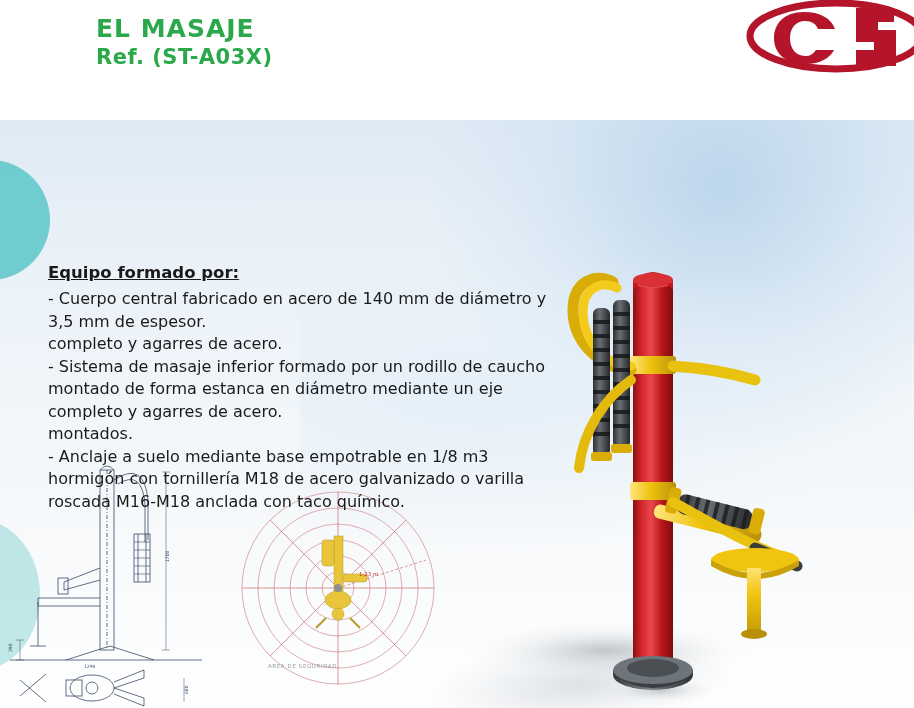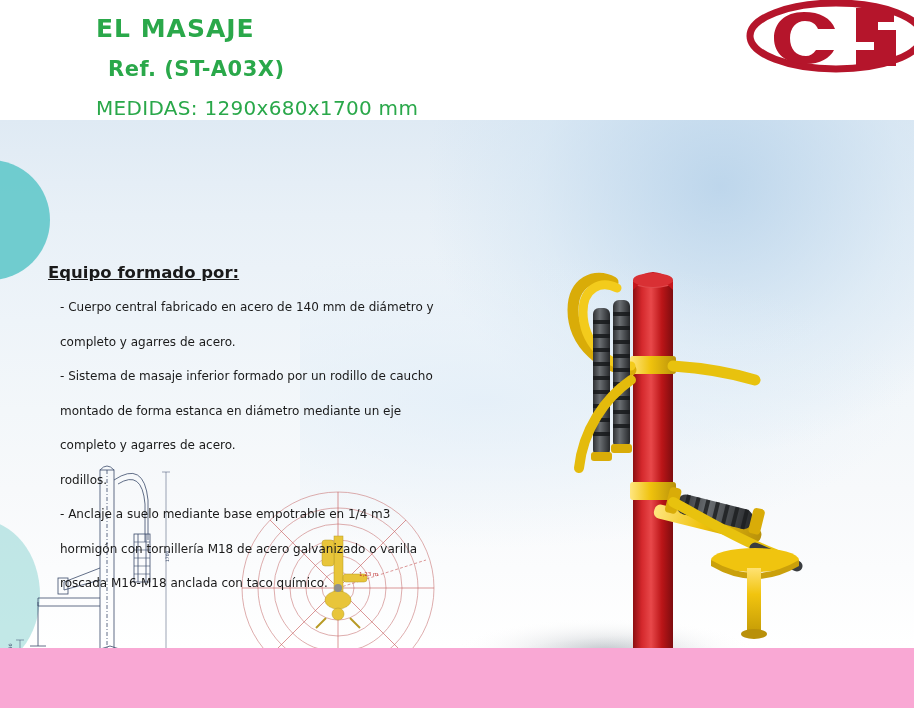--- a/index.html
+++ b/index.html
@@ -14,21 +14,21 @@
     overflow: hidden;
     position: relative;
   }
 
   
   .page {
     position: relative;
     width: 914px;
     height: 708px;
     overflow: hidden;
-    background: #f9a8d4;
+    background: #0c4a6e;
   }
 
   
   .header {
     position: absolute;
     left: 0;
     top: 0;
     width: 914px;
     height: 120px;
     background: #ffffff;
@@ -49,21 +49,21 @@
     margin: 0;
     white-space: nowrap;
   }
   .title-ref {
     font-family: "DejaVu Sans", sans-serif;
     font-size: 21px;
     font-weight: bold;
     color: #2aa84a;
     letter-spacing: 0.5px;
     line-height: 27px;
-    margin: 12px;
+    margin: 0;
     white-space: nowrap;
   }
   .title-med {
     font-family: "DejaVu Sans", sans-serif;
     font-size: 20px;
     font-weight: normal;
     color: #2aa84a;
     letter-spacing: 0.3px;
     line-height: 27px;
     margin: 0;
@@ -79,21 +79,21 @@
     height: 78px;
   }
   .logo svg { display: block; }
 
   
   .photo {
     position: absolute;
     left: 0;
     top: 120px;
     width: 914px;
-    height: 528px;
+    height: 588px;
     background:
       linear-gradient(to bottom,
         #dfeaf4 0%,
         #e8f0f7 18%,
         #eef4f9 38%,
         #f3f7fa 55%,
         #f7f9fb 70%,
         #fbfcfd 85%,
         #ffffff 100%);
     overflow: hidden;
@@ -159,24 +159,24 @@
     font-family: "DejaVu Sans", sans-serif;
     font-size: 16.5px;
     font-weight: bold;
     color: #1a1a1a;
     text-decoration: underline;
     margin: 0 0 4px 0;
     line-height: 22px;
   }
   .desc-line {
     font-family: "DejaVu Sans", sans-serif;
-    font-size: 12px;
+    font-size: 16px;
     color: #1a1a1a;
     line-height: 22.5px;
-    margin: 12px;
+    margin: 0;
   }
 
   
   .tech-drawing {
     position: absolute;
     left: 6px;
     top: 330px;
     width: 200px;
     height: 258px;
   }
@@ -227,21 +227,20 @@
 </style>
 </head>
 <body>
 
 <div class="page">
 
   <div class="header">
     <div class="title-block">
       <div class="title-main">EL MASAJE</div>
       <div class="title-ref">Ref. (ST-A03X)</div>
-      <div class="title-med">MEDIDAS: 1290x680x1700 mm</div>
     </div>
 
     <div class="logo">
       <svg width="170" height="78" viewBox="0 0 170 78" xmlns="http://www.w3.org/2000/svg" aria-hidden="true">
         <ellipse cx="92" cy="36" rx="86" ry="33" fill="none" stroke="#b5152b" stroke-width="7"></ellipse>
         <path d="M112 8 L150 8 L150 22 L134 22 L134 30 L152 30 L152 66 L112 66 L112 50 L130 50 L130 42 L112 42 Z" fill="#b5152b"></path>
         <path d="M60 12 C 40 12, 30 24, 30 38 C 30 54, 42 64, 62 64 C 76 64, 86 58, 90 50 L 72 50 C 69 54, 66 56, 62 56 C 52 56, 46 49, 46 38 C 46 28, 52 21, 61 21 C 68 21, 72 24, 74 29 L 91 29 C 87 18, 76 12, 60 12 Z" fill="#b5152b"></path>
       </svg>
     </div>
   </div>
@@ -457,24 +456,25 @@
         <ellipse cx="198" cy="545" rx="40" ry="15" fill="url(#baseGrad)"></ellipse>
         <path d="M158 545 q40 26 80 0 l0 -6 q-40 24 -80 0 z" fill="#3a3d41"></path>
         <ellipse cx="198" cy="540" rx="40" ry="14" fill="#6e757a"></ellipse>
         <ellipse cx="198" cy="538" rx="26" ry="9" fill="#4a4f53"></ellipse>
       </svg>
     </div>
 
     <div class="desc">
       <div class="desc-title">Equipo formado por:</div>
       <div class="desc-line">- Cuerpo central fabricado en acero de 140 mm de diámetro y</div>
+      <div class="desc-line">3,5 mm de espesor.</div>
       <div class="desc-line">completo y agarres de acero.</div>
       <div class="desc-line">- Sistema de masaje inferior formado por un rodillo de caucho</div>
       <div class="desc-line">montado de forma estanca en diámetro mediante un eje</div>
       <div class="desc-line">completo y agarres de acero.</div>
-      <div class="desc-line">rodillos.</div>
-      <div class="desc-line">- Anclaje a suelo mediante base empotrable en 1/4 m3</div>
+      <div class="desc-line">montados.</div>
+      <div class="desc-line">- Anclaje a suelo mediante base empotrable en 1/8 m3</div>
       <div class="desc-line">hormigón con tornillería M18 de acero galvanizado o varilla</div>
       <div class="desc-line">roscada M16-M18 anclada con taco químico.</div>
     </div>
 
   </div>
 </div>
 
 </body></html>

